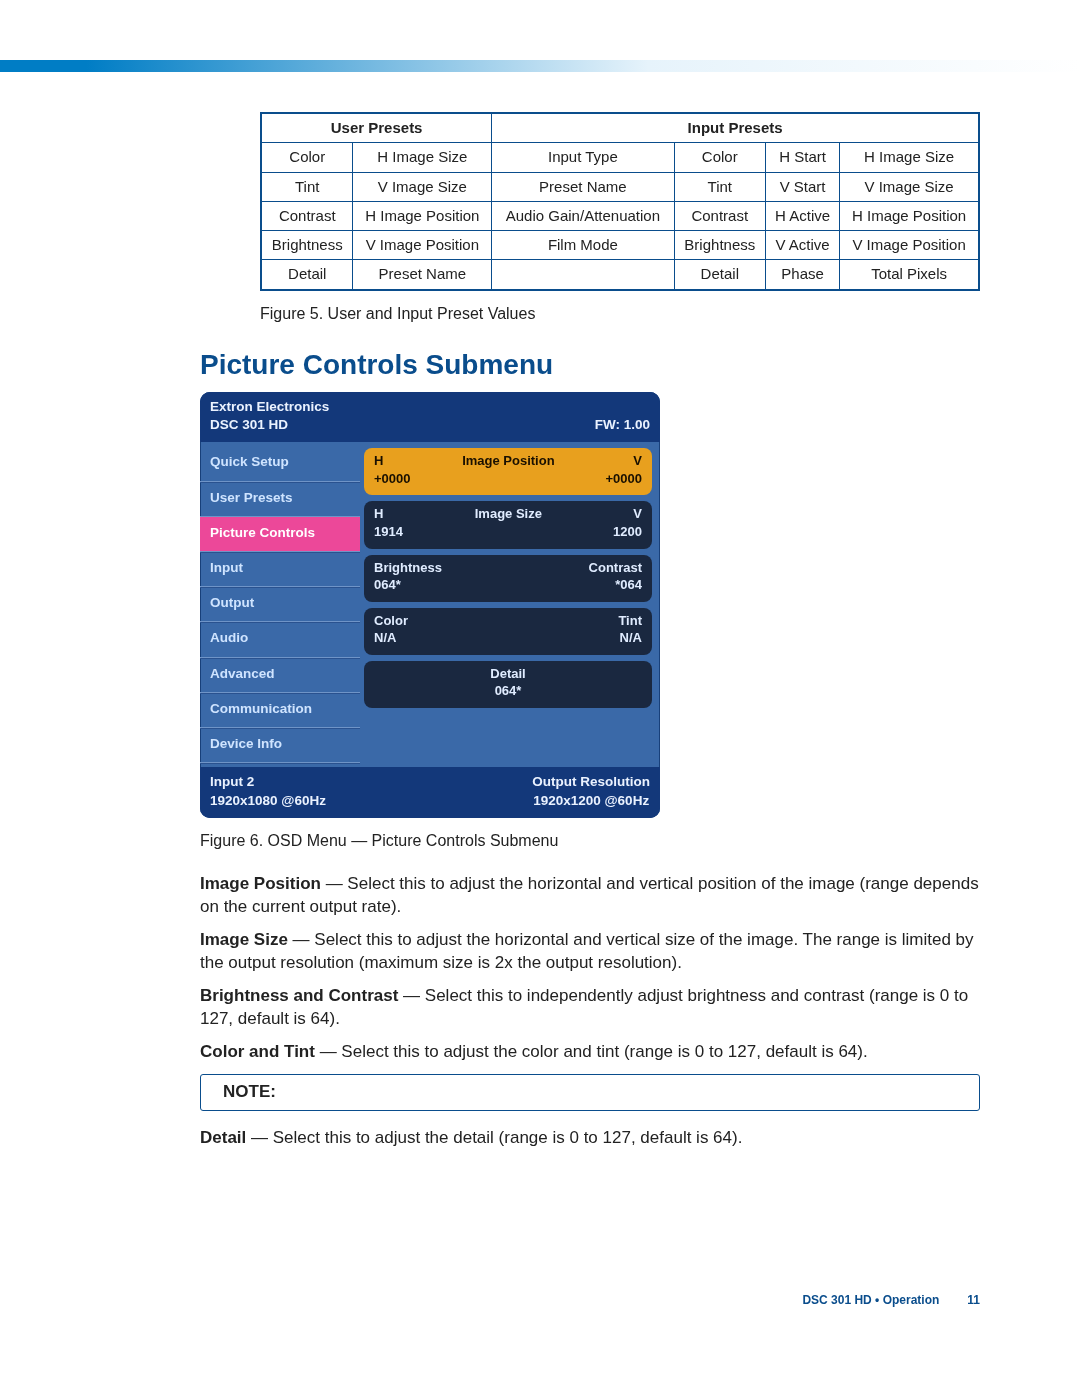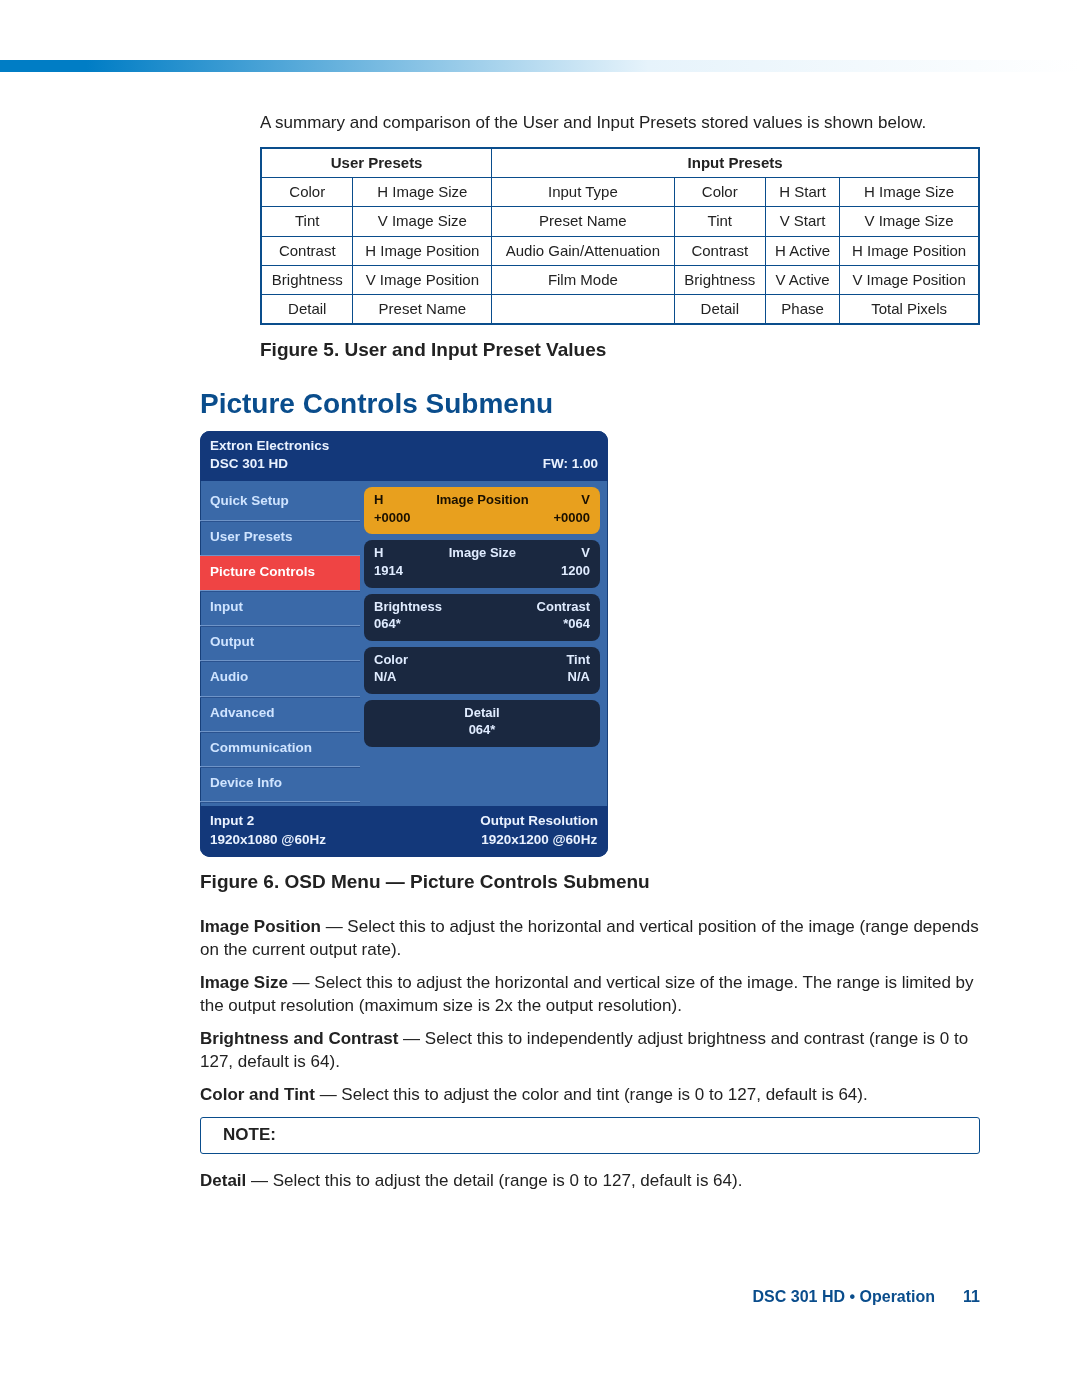--- a/index.html
+++ b/index.html
@@ -47,34 +47,34 @@
   }
   table.preset th {
     font-weight: bold;
     border-top: 2px solid var(--extron-blue);
     border-bottom: 1px solid var(--extron-blue);
   }
   table.preset { border: 2px solid var(--extron-blue); border-top-width: 2px; border-bottom-width: 2px; }
 
   .fig-caption {
     margin: 12px 0 22px 60px;
-    font-weight: bold;
-    font-size: 19px;
+    font-weight: normal;
+    font-size: 16px;
   }
   h2.section {
     color: var(--extron-blue);
     font-size: 28px;
     margin: 18px 0 6px 0;
     font-weight: 800;
   }
   p.body { margin: 4px 0 14px 0; }
 
   
   .osd {
-    width: 408px;
+    width: 460px;
     border-radius: 10px;
     overflow: hidden;
     margin: 8px 0 2px 0;
     font-size: 13.5px;
     color: #eaf2ff;
     background: var(--panel-blue);
     box-shadow: 0 0 0 1px #18407a inset;
   }
   .osd-header, .osd-footer {
     background: #13387a;
@@ -90,21 +90,21 @@
     padding: 4px 0;
   }
   .osd-sidebar .item {
     padding: 7px 10px 9px 10px;
     font-weight: bold;
     color: #cfe4ff;
     border-bottom: 1px solid #6f94c7;
     box-shadow: 0 1px 0 #2a528f;
   }
   .osd-sidebar .item.active {
-    background: #ef4444;
+    background: #ec4899;
     color: #fff;
   }
   .osd-main { flex: 1; padding: 6px 8px 10px 4px; }
   .field {
     background: var(--panel-field);
     border-radius: 8px;
     margin-bottom: 6px;
     padding: 4px 10px 8px 10px;
     position: relative;
     color: #e0ecff;
@@ -137,32 +137,31 @@
 
   .desc { margin: 10px 0; }
   .desc b { font-weight: 800; }
 
   .footer {
     position: absolute;
     bottom: 24px;
     right: 100px;
     font-weight: 800;
     color: var(--extron-blue);
-    font-size: 16px;
+    font-size: 12px;
   }
   .footer .pn { margin-left: 28px; }
 </style>
 </head>
 <body>
 
 <div class="top-band"></div>
 
 <div class="page">
 
-  <p class="intro">A summary and comparison of the User and Input Presets stored values is shown below.</p>
 
   <table class="preset">
     <tbody>
         <tr>
       <th colspan="2">User Presets</th>
       <th colspan="4">Input Presets</th>
     </tr>
     <tr>
       <td>Color</td>
           <td>H Image Size</td>

